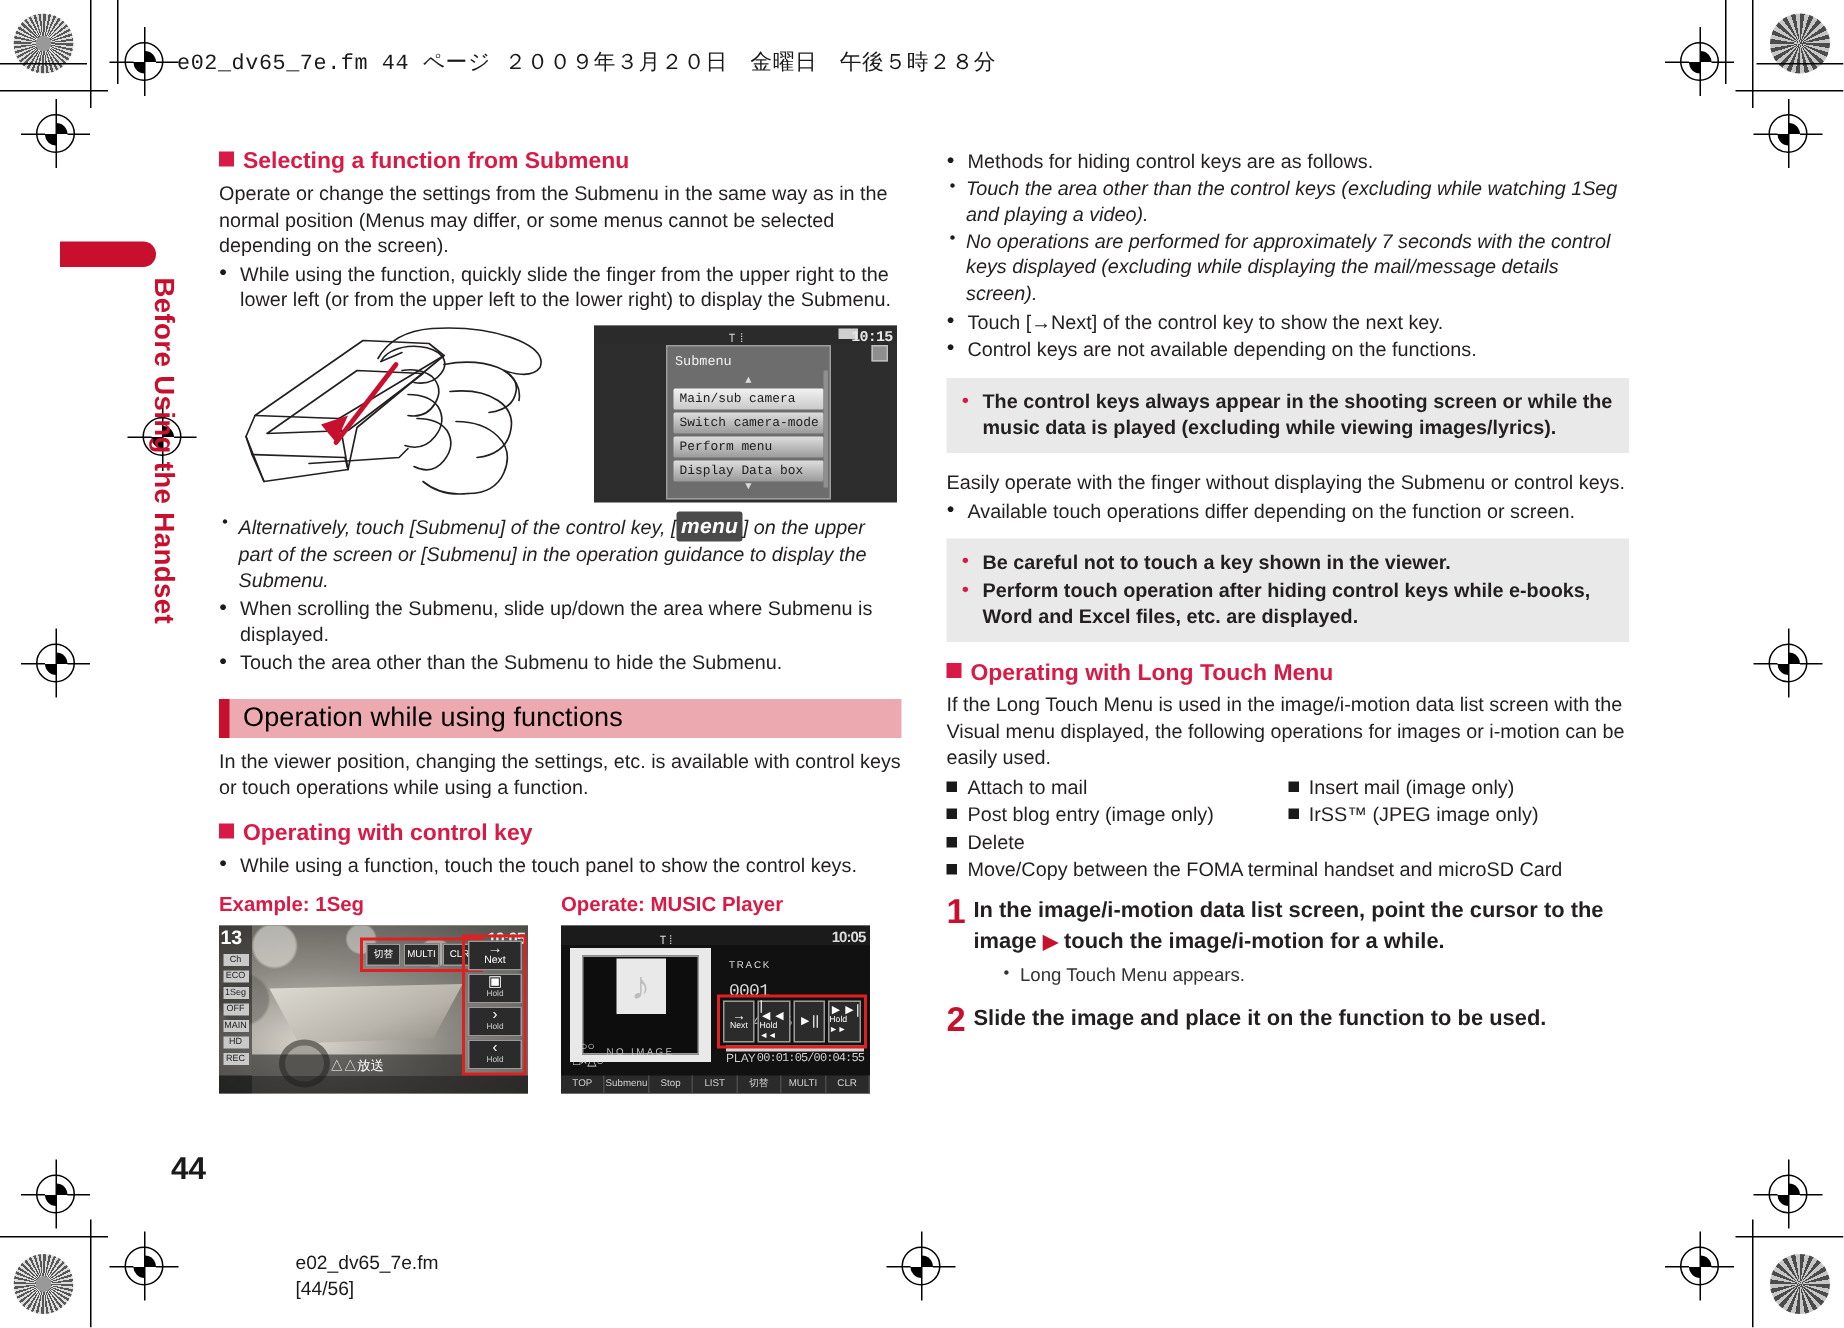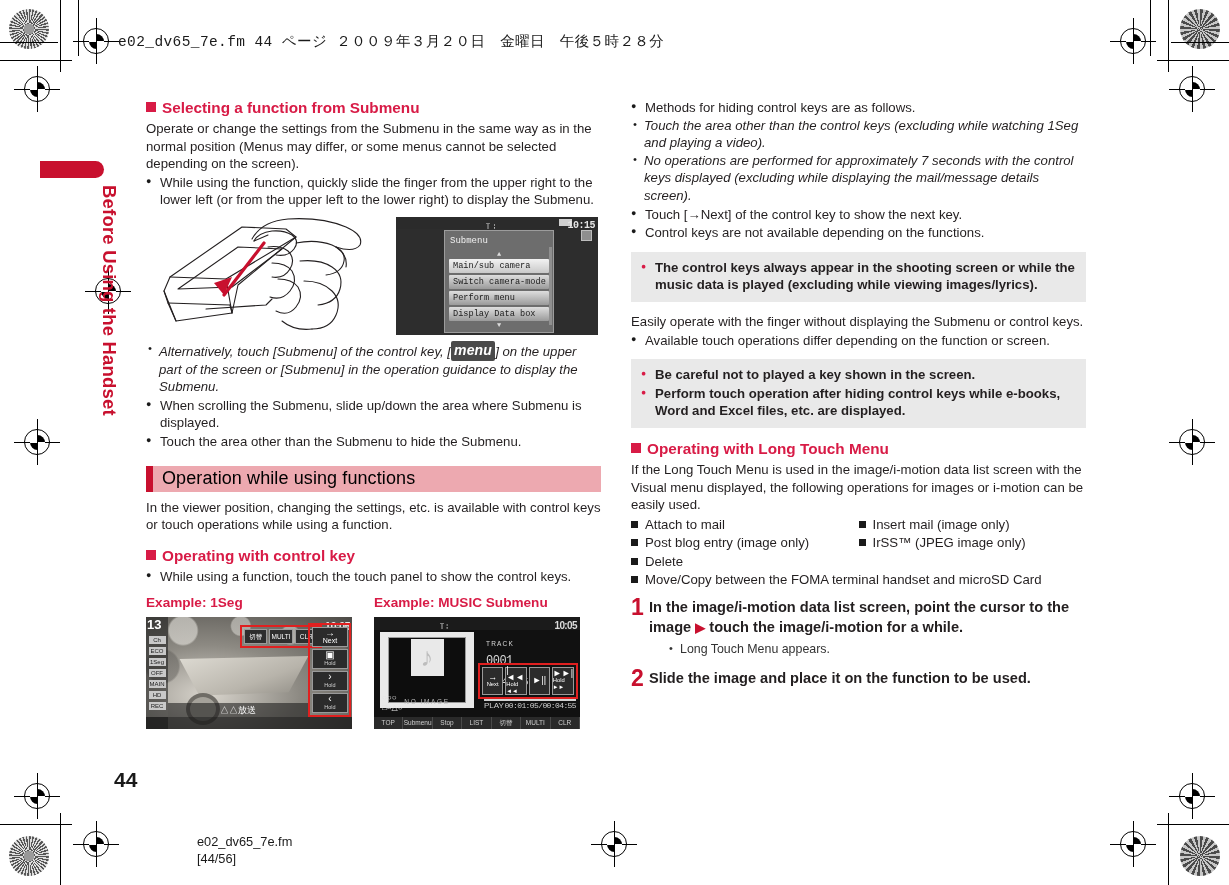--- a/index.html
+++ b/index.html
@@ -584,21 +584,21 @@
             </div>
         </div>
         <div class="red-box" style="right:1px; top:6px; bottom:12px; width:43px;"></div>
 
         <div class="captionbar">△△放送</div>
         <div class="bottombar"></div>
       </div>
     </div>
 
     <div>
-      <div class="ex-title">Example: MUSIC Submenu</div>
+      <div class="ex-title">Operate: MUSIC Player</div>
       <div class="shot shot-music">
         <div class="topbar">
           <span style="position:absolute; left:64px; top:1px;">Ｔ⁞</span>
           <span style="position:absolute; right:3px; top:0; font-size:10px; font-weight:bold; letter-spacing:-.6px;">10:05</span>
         </div>
         <div class="albumpane"></div>
         <div class="albumbox">
           <div class="note">♪</div>
           <div class="noimg">NO IMAGE</div>
         </div>
@@ -669,21 +669,21 @@
     </ul>
   </div>
 
   <p class="body">Easily operate with the finger without displaying the Submenu or control keys.</p>
   <ul class="lvl1">
     <li>Available touch operations differ depending on the function or screen.</li>
   </ul>
 
   <div class="note">
     <ul>
-      <li>Be careful not to played a key shown in the screen.</li>
+      <li>Be careful not to touch a key shown in the viewer.</li>
       <li>Perform touch operation after hiding control keys while e-books, Word and Excel files, etc. are displayed.</li>
     </ul>
   </div>
 
   <div class="h-sq">
     <span class="sq"></span><span>Operating with Long Touch Menu</span>
   </div>
   <p class="body">If the Long Touch Menu is used in the image/i-motion data list screen with the Visual menu displayed, the following operations for images or i-motion can be easily used.</p>
 
   <div class="sq-cols">

